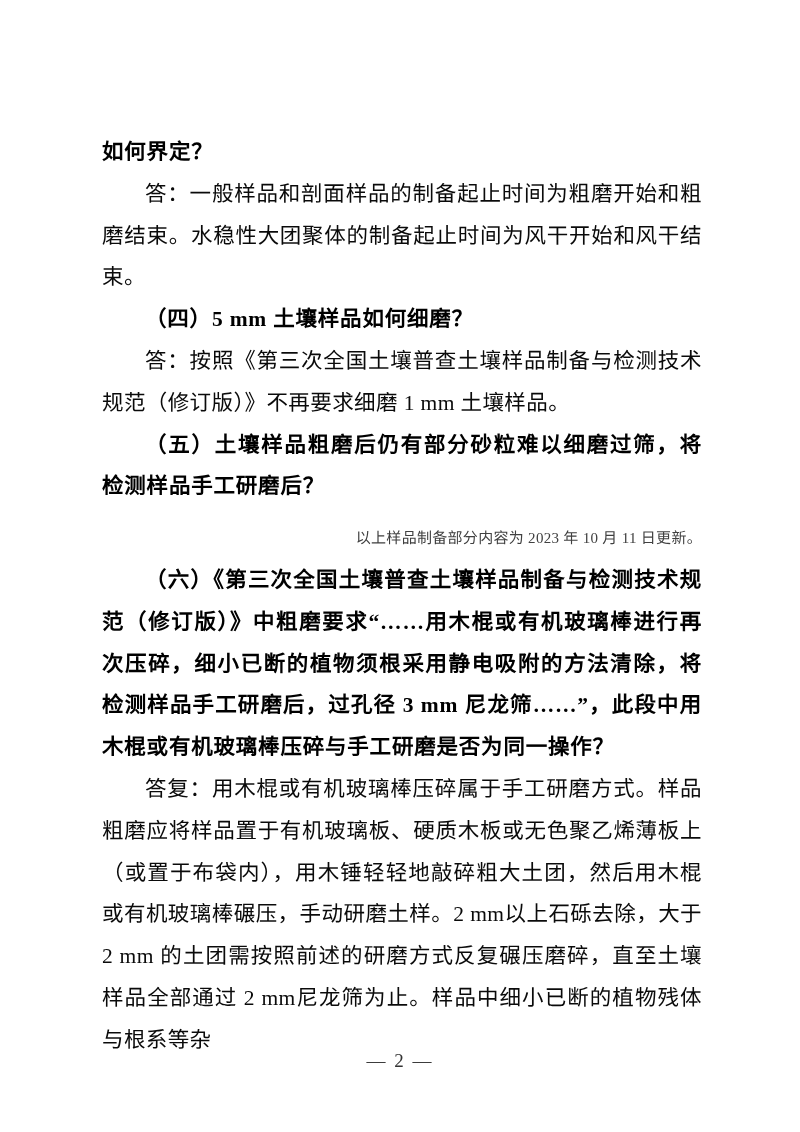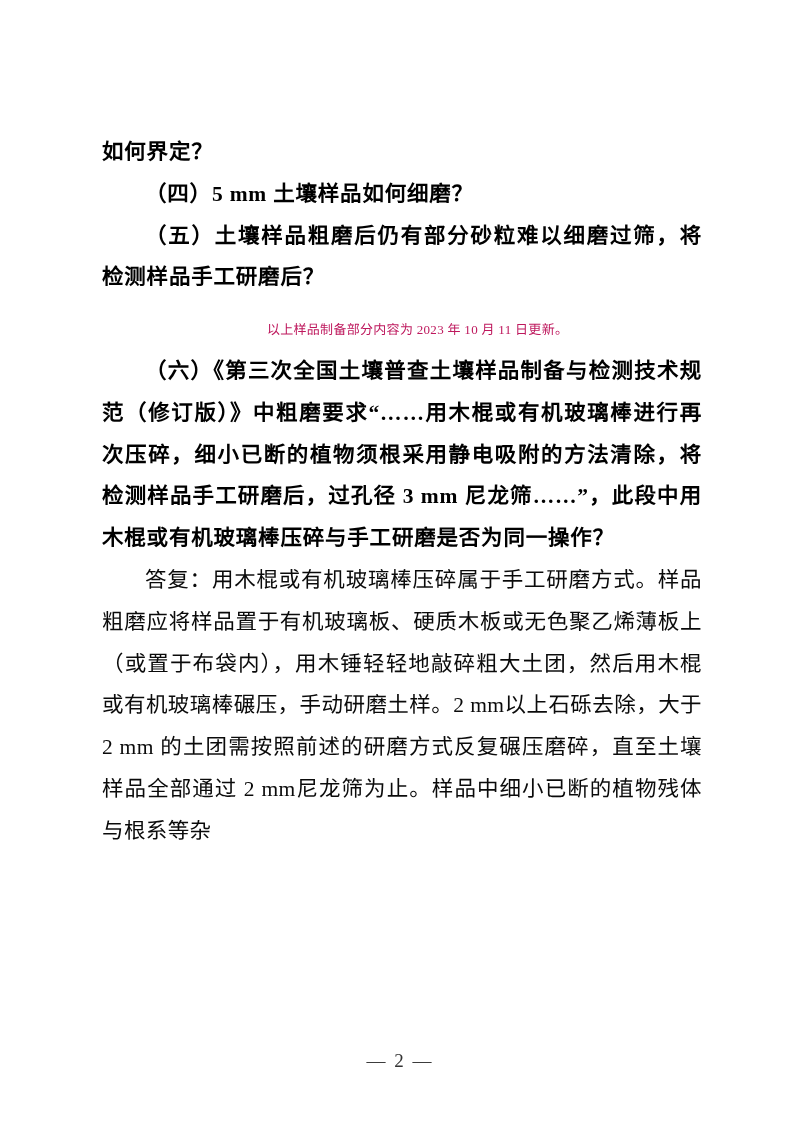--- a/index.html
+++ b/index.html
@@ -67,27 +67,27 @@
     text-indent: 2em;
   }
 
   
   .heading-cont {
     text-indent: 0;
   }
 
   
   .note {
-    font-size: 13px;
+    font-size: 15px;
     line-height: 41.8px;
     letter-spacing: 0.3px;
     margin: 0;
     text-indent: 2.4em;
-    text-align: center;
-    color: #be185d;
+    text-align: right;
+    color: #404040;
   }
 
   .spacer-sm { height: 10px; }
 
   
   .footer {
     position: absolute;
     left: 0;
     top: 1050px;
     width: 800px;
@@ -100,23 +100,25 @@
 </style>
 </head>
 <body>
 
 <div class="page">
 
   <div class="content">
 
     <p class="heading heading-cont">如何界定？</p>
 
+    <p class="para">答：一般样品和剖面样品的制备起止时间为粗磨开始和粗磨结束。水稳性大团聚体的制备起止时间为风干开始和风干结束。</p>
 
     <p class="heading heading-indent">（四）5 mm 土壤样品如何细磨？</p>
 
+    <p class="para">答：按照《第三次全国土壤普查土壤样品制备与检测技术规范（修订版）》不再要求细磨 1 mm 土壤样品。</p>
 
     <p class="heading heading-indent">（五）土壤样品粗磨后仍有部分砂粒难以细磨过筛，将检测样品手工研磨后？</p>
 
 
     <div class="spacer-sm"></div>
 
     <p class="note">以上样品制备部分内容为 2023 年 10 月 11 日更新。</p>
 
     <p class="heading heading-indent">（六）《第三次全国土壤普查土壤样品制备与检测技术规范（修订版）》中粗磨要求“……用木棍或有机玻璃棒进行再次压碎，细小已断的植物须根采用静电吸附的方法清除，将检测样品手工研磨后，过孔径 3 mm 尼龙筛……”，此段中用木棍或有机玻璃棒压碎与手工研磨是否为同一操作？</p>
 

